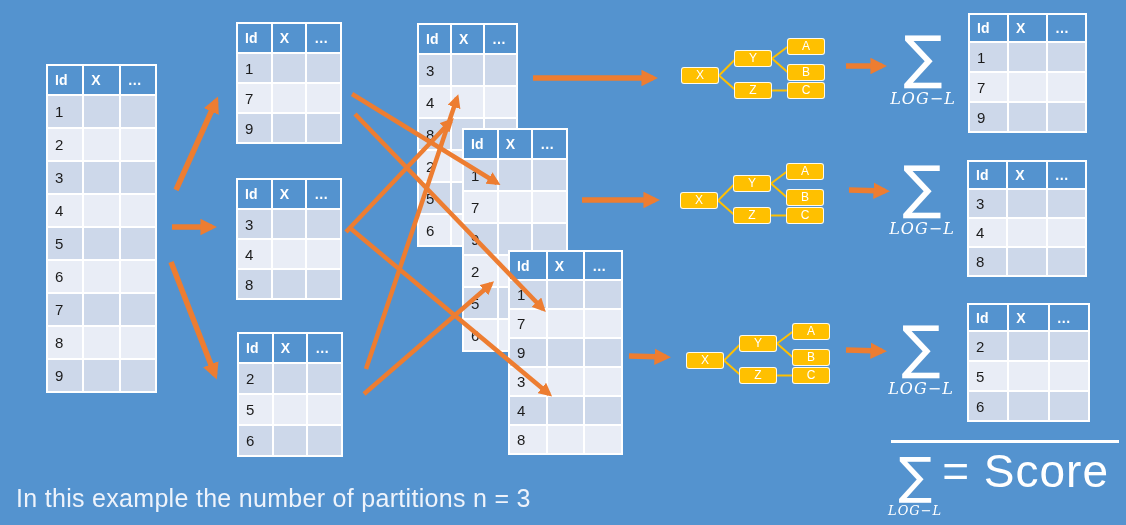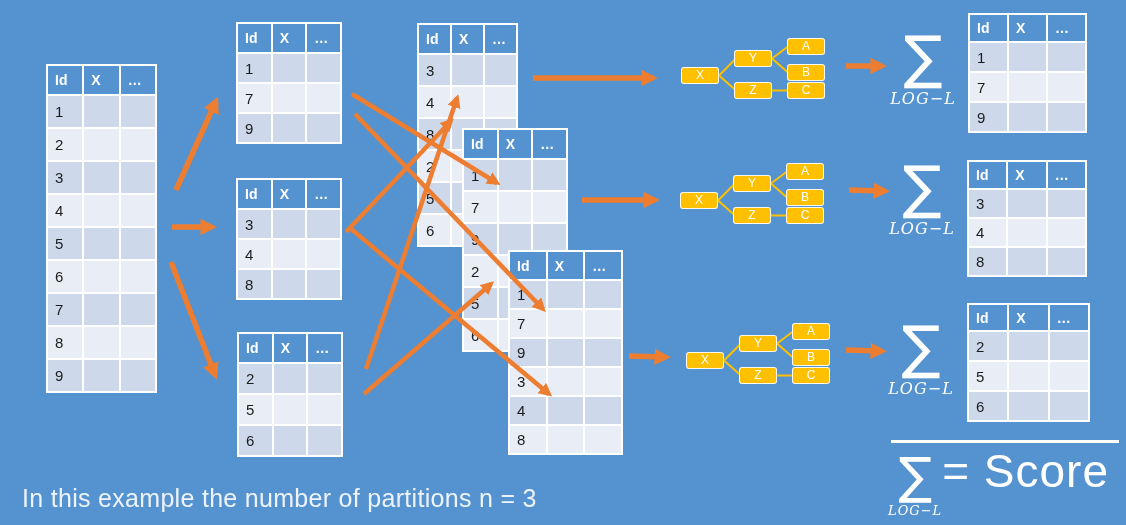--- a/index.html
+++ b/index.html
@@ -29,21 +29,21 @@
   .sig .sub{font-family:"DejaVu Serif",serif;font-style:italic;font-size:16px;line-height:17px;margin-top:2px;letter-spacing:1px;}
 
   
   .divider{position:absolute;left:891px;top:440px;width:228px;height:3px;background:#ffffff;}
   .score{position:absolute;left:888px;top:448px;display:flex;align-items:flex-start;color:#ffffff;}
   .score .ssig{display:flex;flex-direction:column;align-items:center;}
   .score .ssym{font-family:"DejaVu Sans",sans-serif;font-size:50px;line-height:56px;}
   .score .ssub{font-family:"DejaVu Serif",serif;font-style:italic;font-size:13px;line-height:14px;letter-spacing:1px;}
   .score .eq{font-size:46px;line-height:46px;letter-spacing:1px;font-weight:400;}
 
-  .caption{position:absolute;left:22px;top:484px;color:#eef3fb;font-size:25px;letter-spacing:.3px;font-weight:400;}
+  .caption{position:absolute;left:16px;top:484px;color:#eef3fb;font-size:25px;letter-spacing:.3px;font-weight:400;}
 
   .overlay{position:absolute;left:0;top:0;pointer-events:none;z-index:20;}
   .z1{z-index:1}.z2{z-index:2}.z3{z-index:3}.z5{z-index:5}
 </style>
 </head>
 <body>
 
 <div id="slide">
 
   <table class="tbl" style="left:46px;top:64px;width:111px;--hh:28px;--rh:31px">

